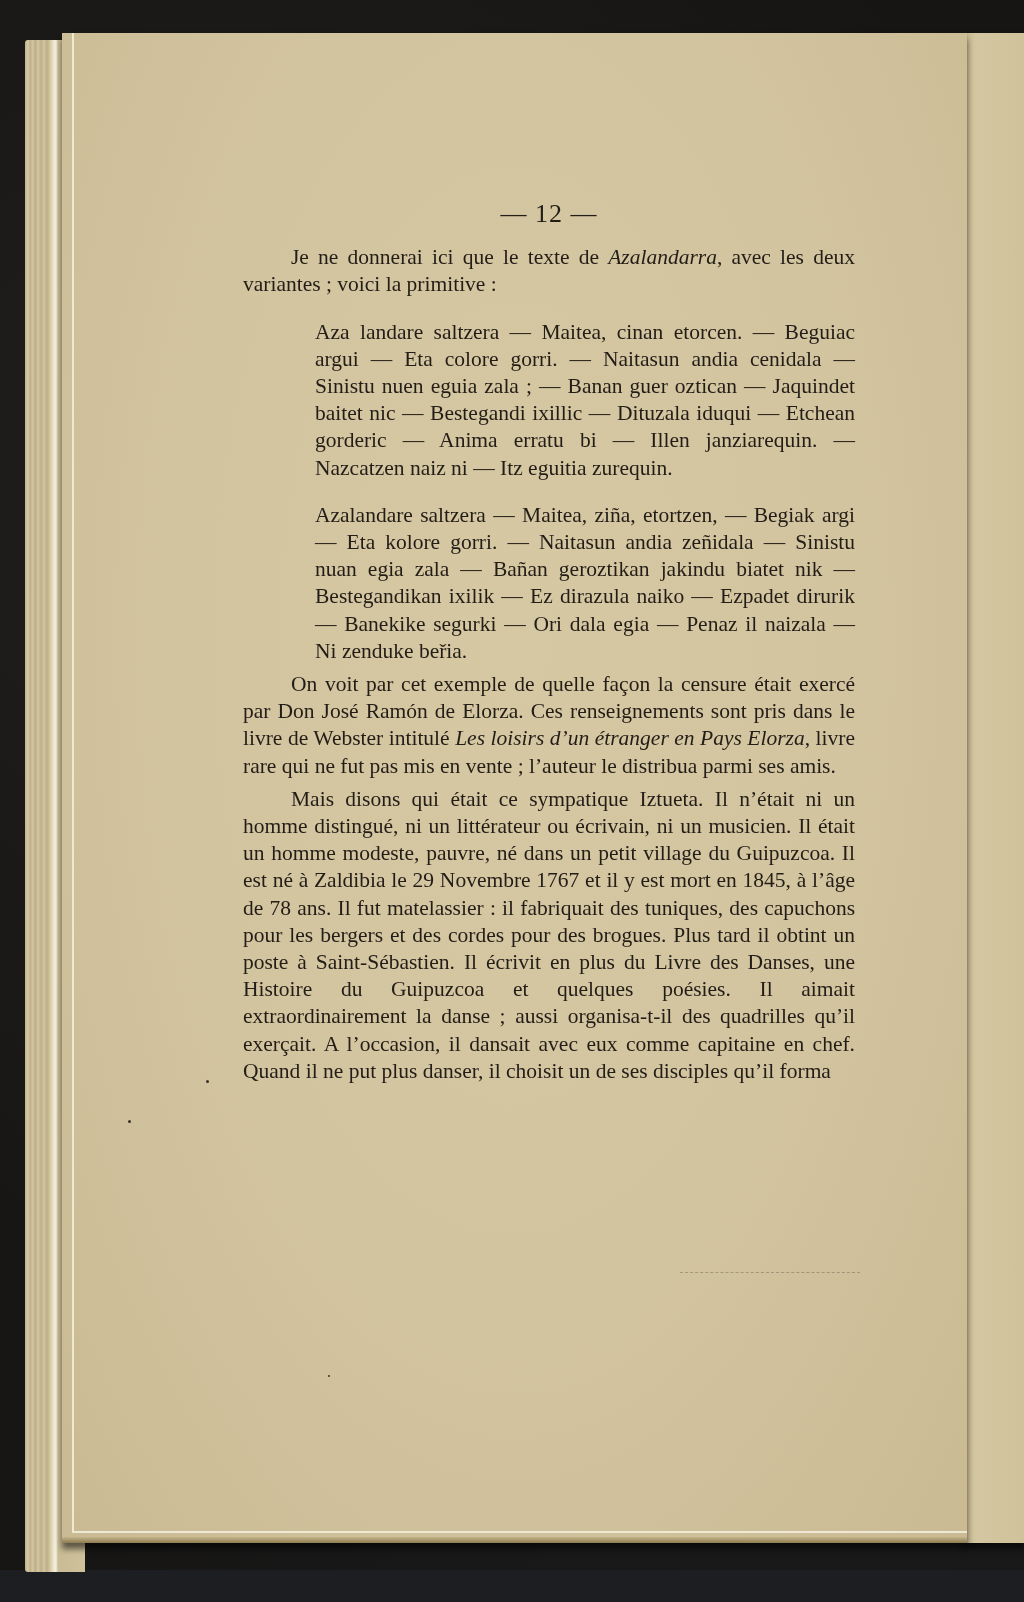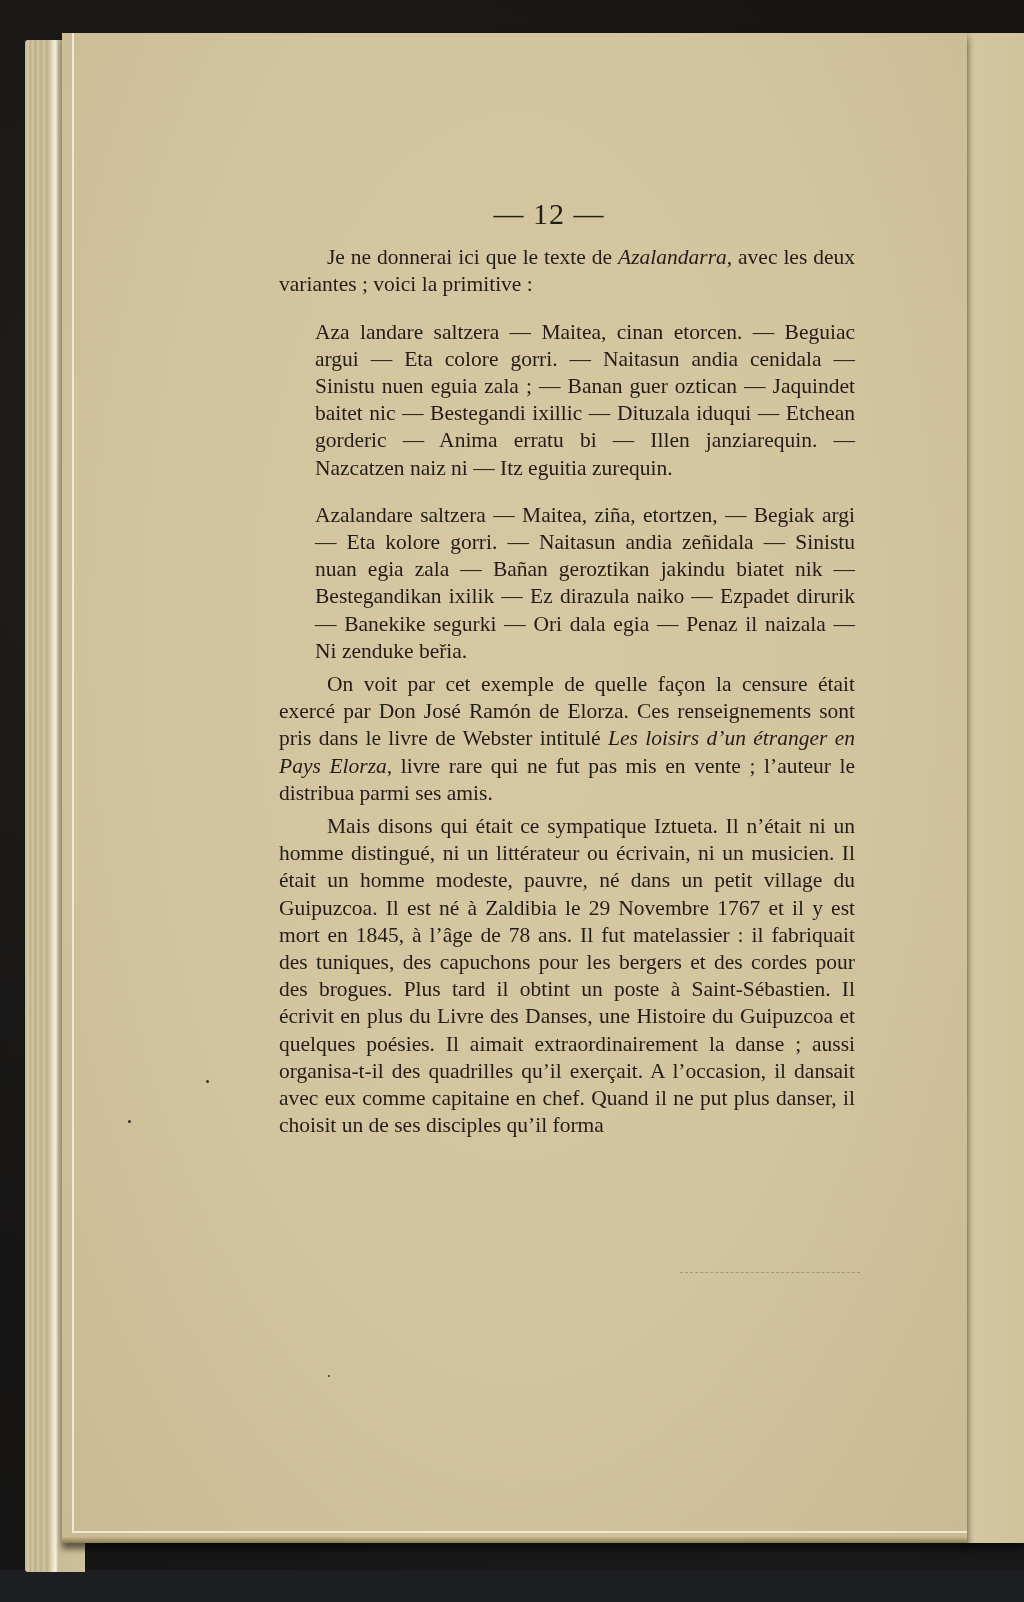--- a/index.html
+++ b/index.html
@@ -51,26 +51,26 @@
       background: linear-gradient(90deg, #a89a74 0px, #c8ba93 3px, #d4c6a0 10px, #d0c29b 100%);
       box-shadow: 0 6px 6px rgba(0,0,0,0.55);
     }
     .text-block {
       position: absolute; left: 243px; top: 200px; width: 612px;
       color: #231d17;
       font-size: 21.5px; line-height: 27.2px;
       text-align: justify;
     }
     .folio {
-      text-align: center; font-size: 30px; margin-bottom: 17px;
+      text-align: center; font-size: 26px; margin-bottom: 17px;
       letter-spacing: 1px;
     }
     p { margin: 0; }
     .italic { font-style: italic; }
-    .indent { text-indent: 48px; margin-left: 36px; }
+    .indent { text-indent: 48px; }
     .para-gap { margin-top: 6px; }
     .verse {
       margin-left: 72px; margin-top: 20px;
     }
     .label-line { margin-left: 48px; margin-top: 8px; }
     .rule-faint {
       position: absolute; left: 680px; top: 1272px; width: 180px; height: 1px;
       border-top: 1px dashed rgba(80,70,55,0.35);
     }
     .speck { position: absolute; width: 3px; height: 3px; background: #3a3228; border-radius: 50%; }

